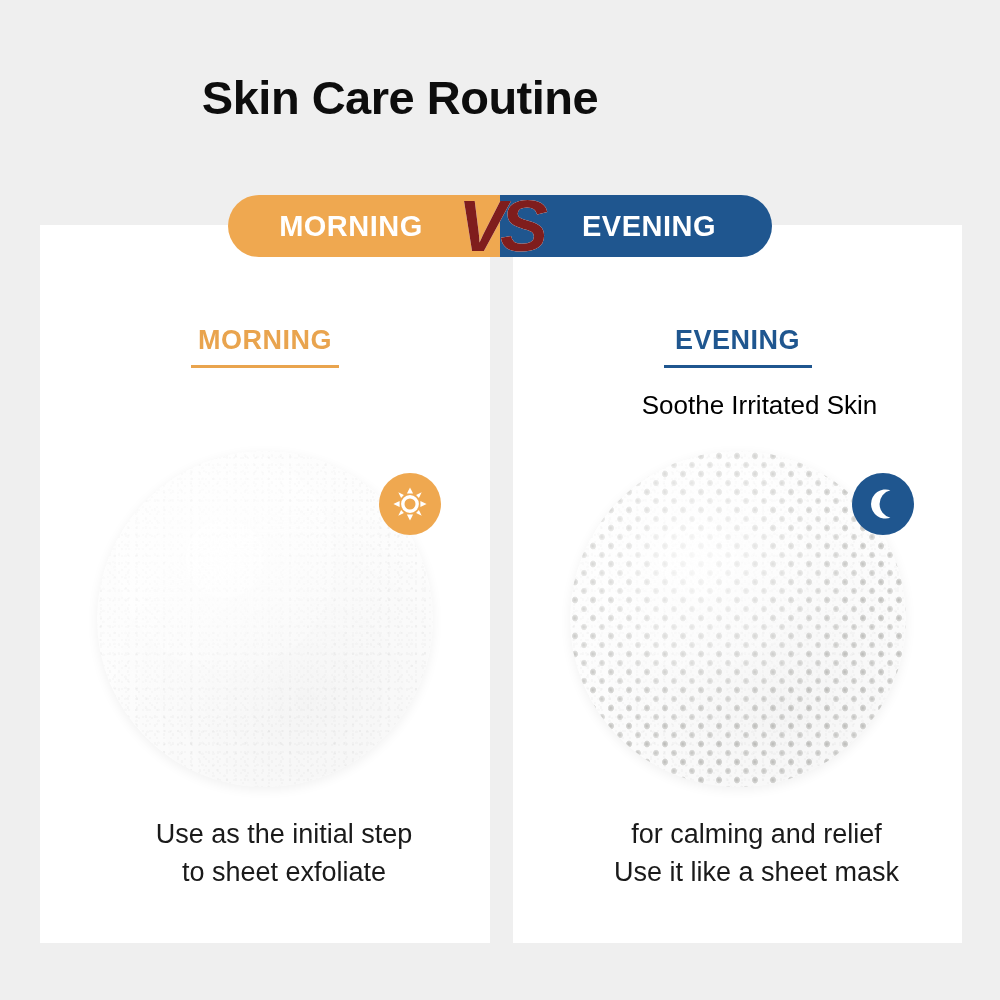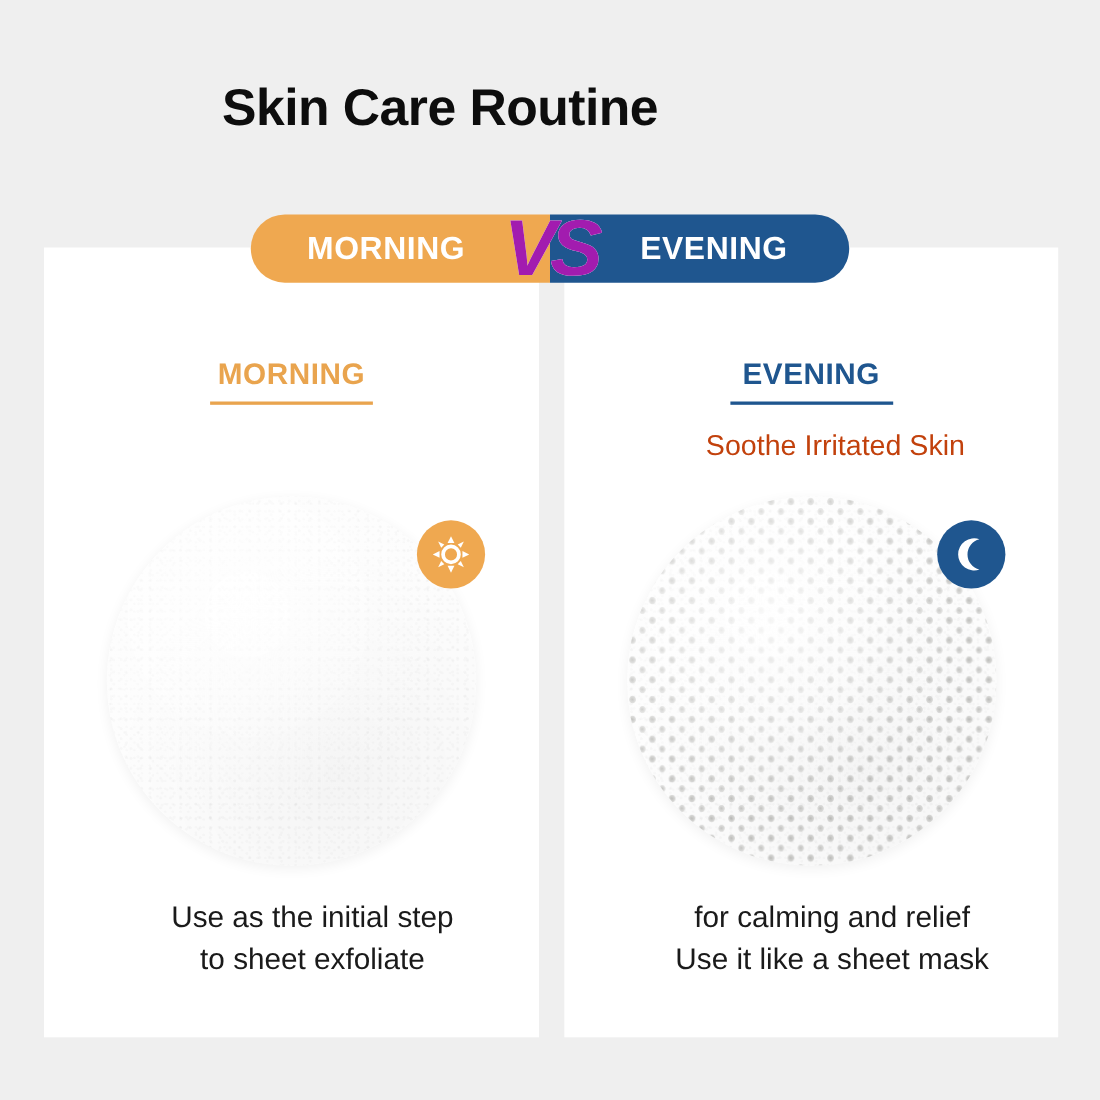--- a/index.html
+++ b/index.html
@@ -64,21 +64,21 @@
     padding-left: 26px;
   }
   #vs-mark {
     position: absolute;
     left: 272px;
     top: 31px;
     transform: translate(-50%, -50%);
     font-size: 72px;
     font-weight: bold;
     font-style: italic;
-    color: #a21caf;
+    color: #7f1d1d;
     line-height: 1;
     letter-spacing: -6px;
     z-index: 25;
     text-shadow: 0 0 0 #fff;
   }
 
   
   .card {
     position: absolute;
     top: 225px;
@@ -112,21 +112,21 @@
   .section-subtitle {
     position: absolute;
     top: 165px;
     left: 0;
     width: 100%;
     text-align: center;
     font-size: 26px;
     font-weight: 500;
   }
   #subtitle-morning { color: #e9a44e; }
-  #subtitle-evening { color: #c2410c; padding-left: 44px; }
+  #subtitle-evening { color: #000000; padding-left: 44px; }
 
   
   .photo-wrap {
     position: absolute;
     top: 226px;
     left: 50%;
     transform: translateX(-50%);
     width: 336px;
     height: 336px;
   }

